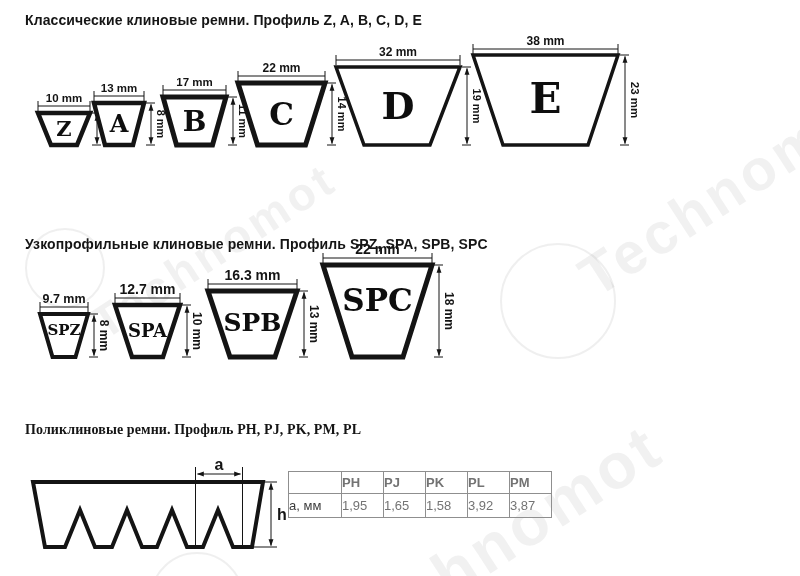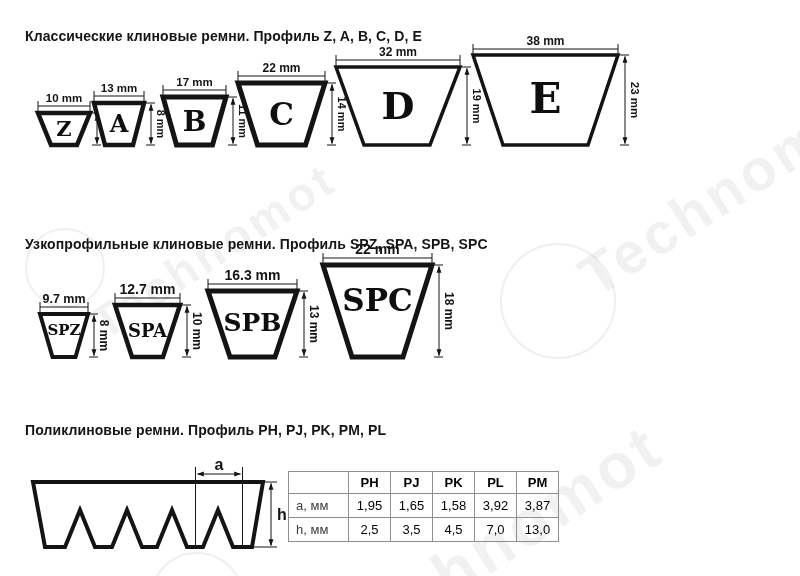--- a/index.html
+++ b/index.html
@@ -15,25 +15,25 @@
   svg .belt{fill:#ffffff;stroke:#141414;stroke-linejoin:miter;}
   svg .dim{stroke:#141414;stroke-width:1;}
   svg .dl{font-family:"Liberation Sans",sans-serif;font-weight:bold;fill:#141414;}
   svg .bl{font-family:"DejaVu Serif",serif;font-weight:bold;fill:#0e0e0e;}
   svg .ah{font-family:"Liberation Sans",sans-serif;font-weight:bold;fill:#141414;font-size:16px;}
   .dim-table{
     position:absolute;left:288px;top:471px;z-index:3;
     border-collapse:collapse;background:transparent;
   }
   .dim-table th,.dim-table td{
-    border:1px solid #8f8f8f;font-size:13px;color:#000000;text-align:center;
+    border:1px solid #8f8f8f;font-size:13px;color:#737373;text-align:left;
     padding:0;font-weight:normal;
   }
   .dim-table th{font-weight:bold;}
-  .dim-table .rowlab{width:52px;text-align:left;padding-left:7px;color:#3c3c3c;}
+  .dim-table .rowlab{width:52px;text-align:left;color:#3c3c3c;}
   .dim-table .c{width:41px;}
   .dim-table thead tr{height:22px;}
   .dim-table tbody tr{height:24px;}
   .wm{
     position:absolute;z-index:1;color:rgba(145,145,145,0.13);
     font-weight:bold;font-size:58px;white-space:nowrap;
     transform:rotate(-33deg);transform-origin:0 50%;
     font-family:"Liberation Sans",sans-serif;letter-spacing:4px;
   }
   .wm-circle{
@@ -46,23 +46,23 @@
 
 <div class="canvas">
 
   <div class="wm-circle" style="left:25px;top:228px;width:76px;height:76px;"></div>
   <div class="wm-circle" style="left:500px;top:243px;width:112px;height:112px;"></div>
   <div class="wm-circle" style="left:150px;top:552px;width:90px;height:90px;"></div>
   <div class="wm" style="left:585px;top:248px;">Technomot</div>
   <div class="wm" style="left:96px;top:300px;font-size:46px;">Technomot</div>
   <div class="wm" style="left:340px;top:608px;font-size:64px;">Technomot</div>
 
-  <div class="sec-title" style="left:25px;top:28px;">Классические клиновые ремни. Профиль Z, A, B, C, D, E</div>
+  <div class="sec-title" style="left:25px;top:12px;">Классические клиновые ремни. Профиль Z, A, B, C, D, E</div>
   <div class="sec-title" style="left:25px;top:236px;">Узкопрофильные клиновые ремни. Профиль SPZ, SPA, SPB, SPC</div>
-  <div class="sec-title" style="left:25px;top:422px;">Поликлиновые ремни. Профиль PH, PJ, PK, PM, PL</div>
+  <div class="sec-title" style="left:25px;top:422px;font-family:Liberation Serif, serif;">Поликлиновые ремни. Профиль PH, PJ, PK, PM, PL</div>
 
   <svg class="diagram" width="800" height="576" viewBox="0 0 800 576">
     <defs>
       <marker id="arr" viewBox="0 0 10 10" refX="9" refY="5" markerWidth="7" markerHeight="7" orient="auto-start-reverse">
         <path d="M0,1.5 L10,5 L0,8.5 Z" fill="#141414"></path>
       </marker>
     </defs>
 
     <g>
       <polygon class="belt" points="38,113 90,113 77,145 51,145" stroke-width="4.5"></polygon>
@@ -264,24 +264,16 @@
     </thead>
     <tbody>
       <tr>
         <td class="rowlab">a, мм</td>
         <td class="c">1,95</td>
         <td class="c">1,65</td>
         <td class="c">1,58</td>
         <td class="c">3,92</td>
         <td class="c">3,87</td>
       </tr>
-      <tr>
-        <td class="rowlab">h, мм</td>
-        <td class="c">2,5</td>
-        <td class="c">3,5</td>
-        <td class="c">4,5</td>
-        <td class="c">7,0</td>
-        <td class="c">13,0</td>
-      </tr>
     </tbody>
   </table>
 
 </div>
 
 </body></html>

